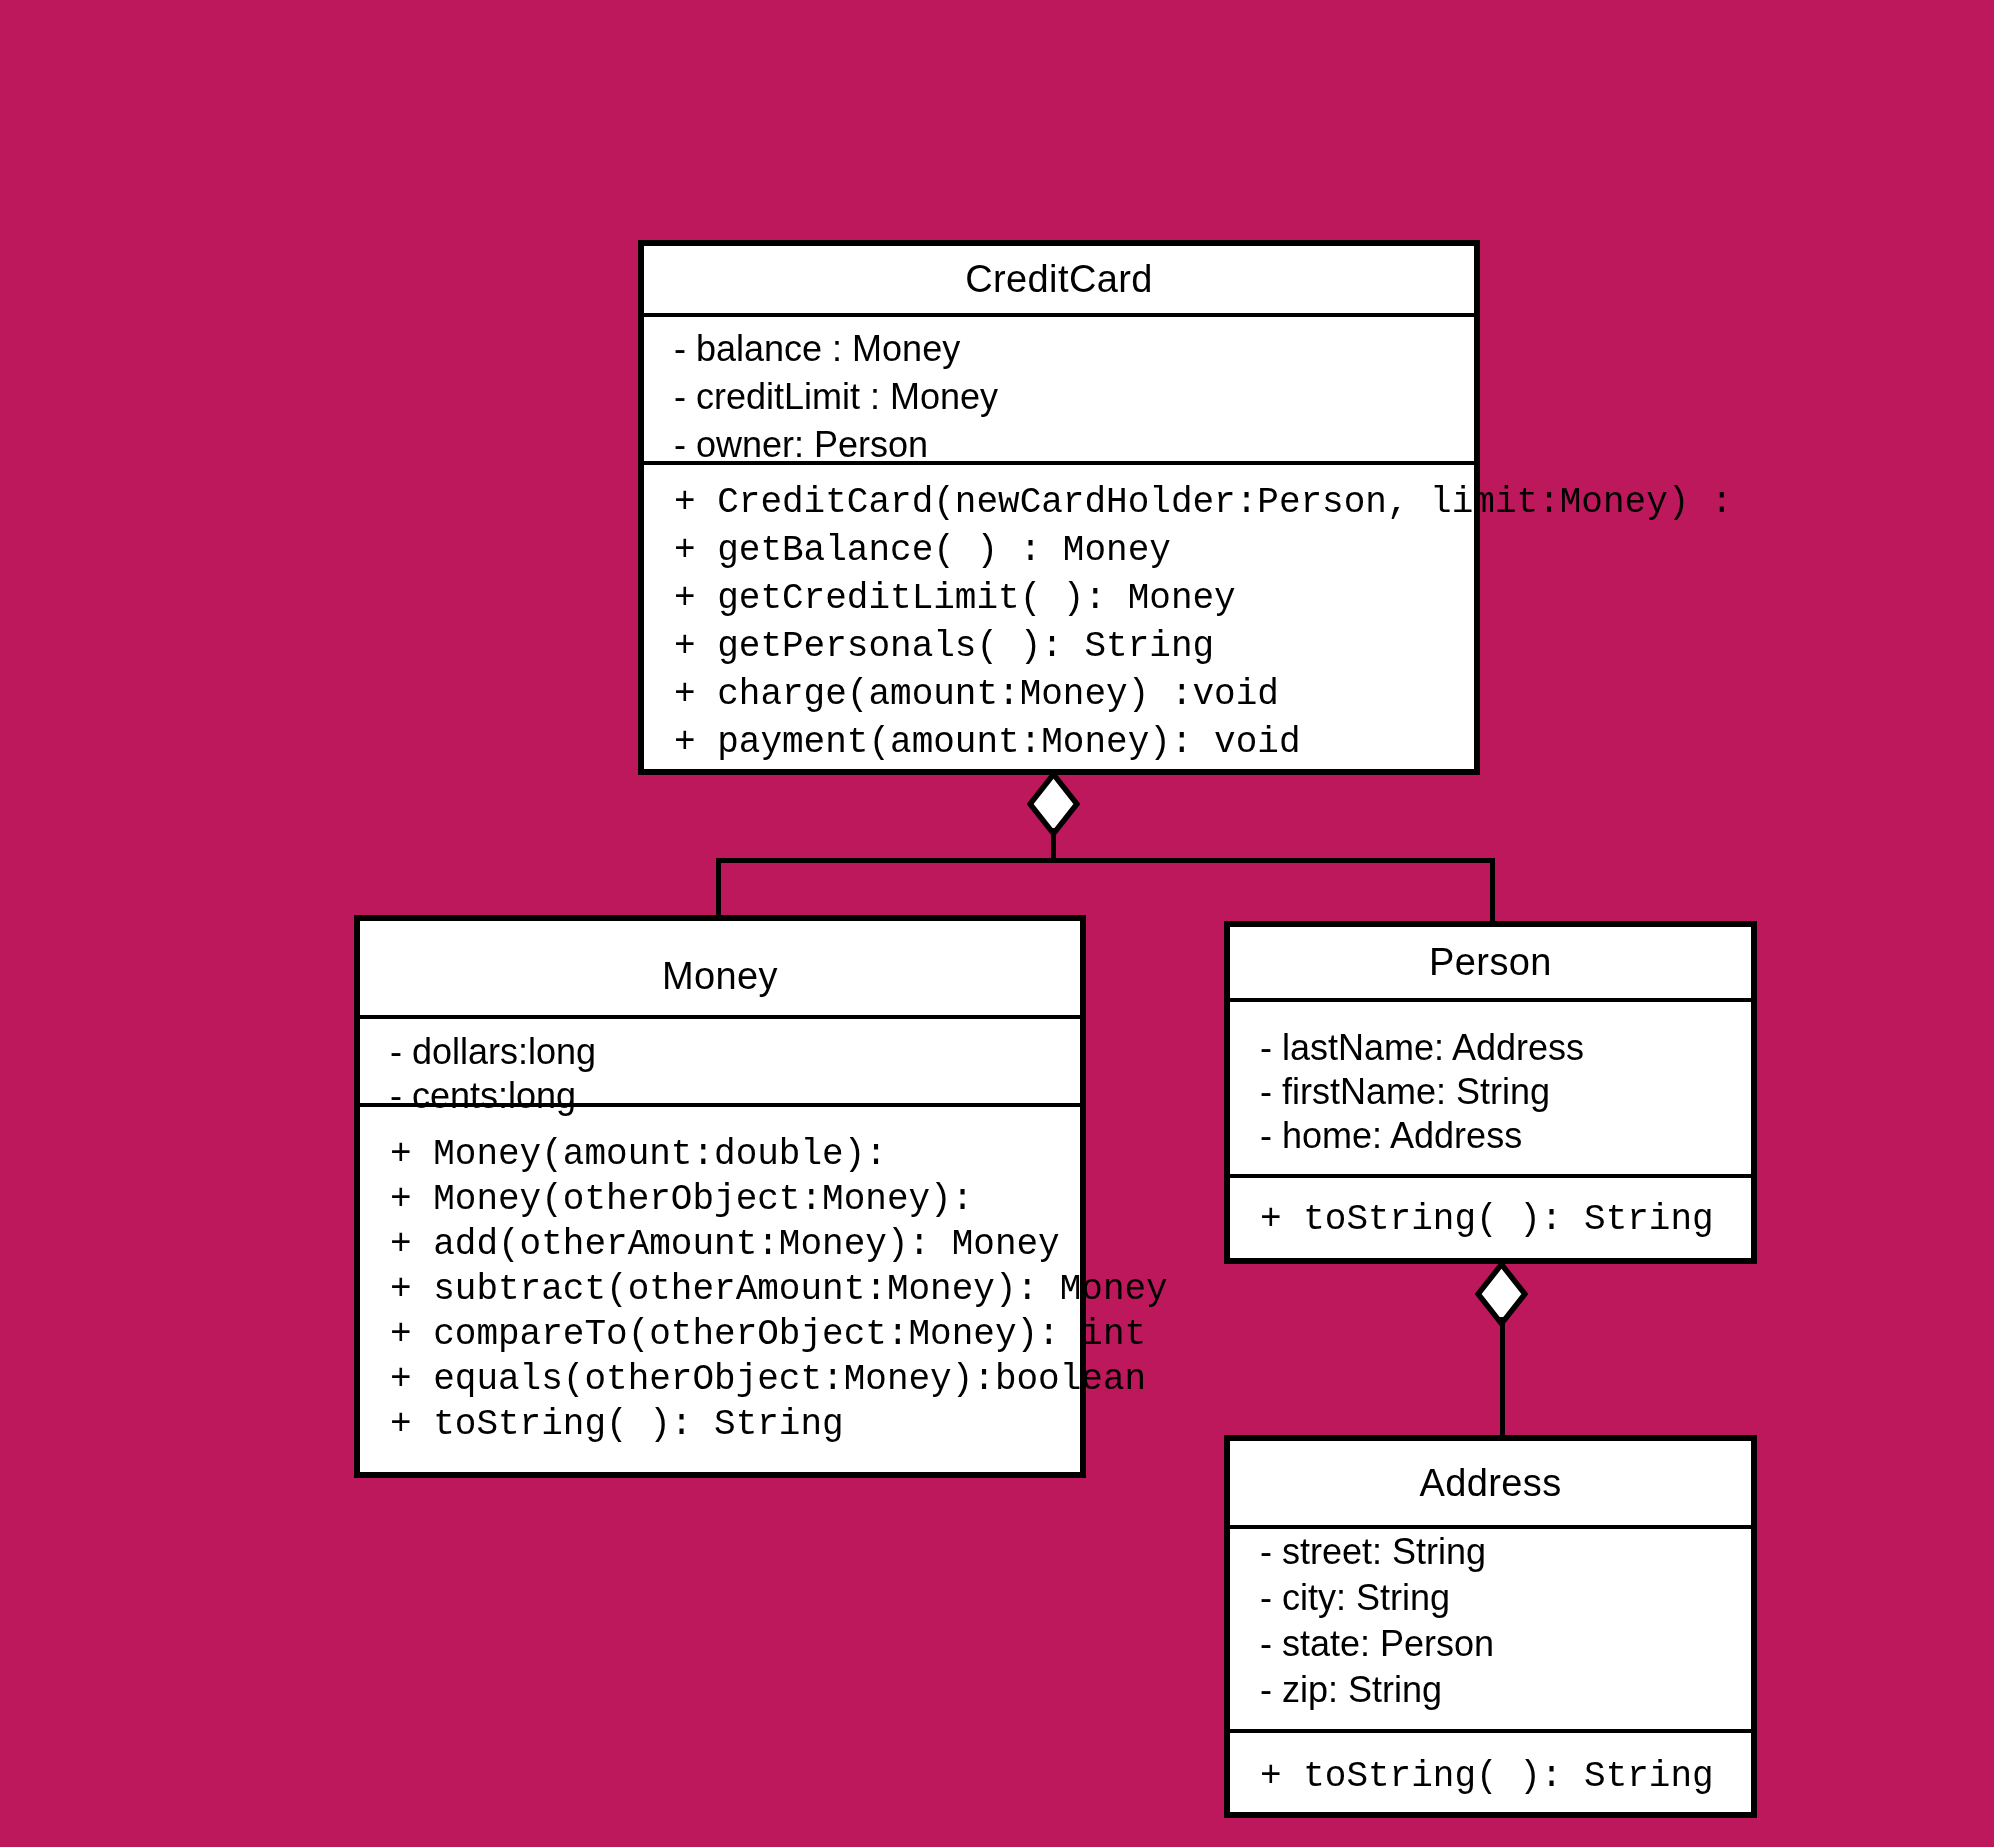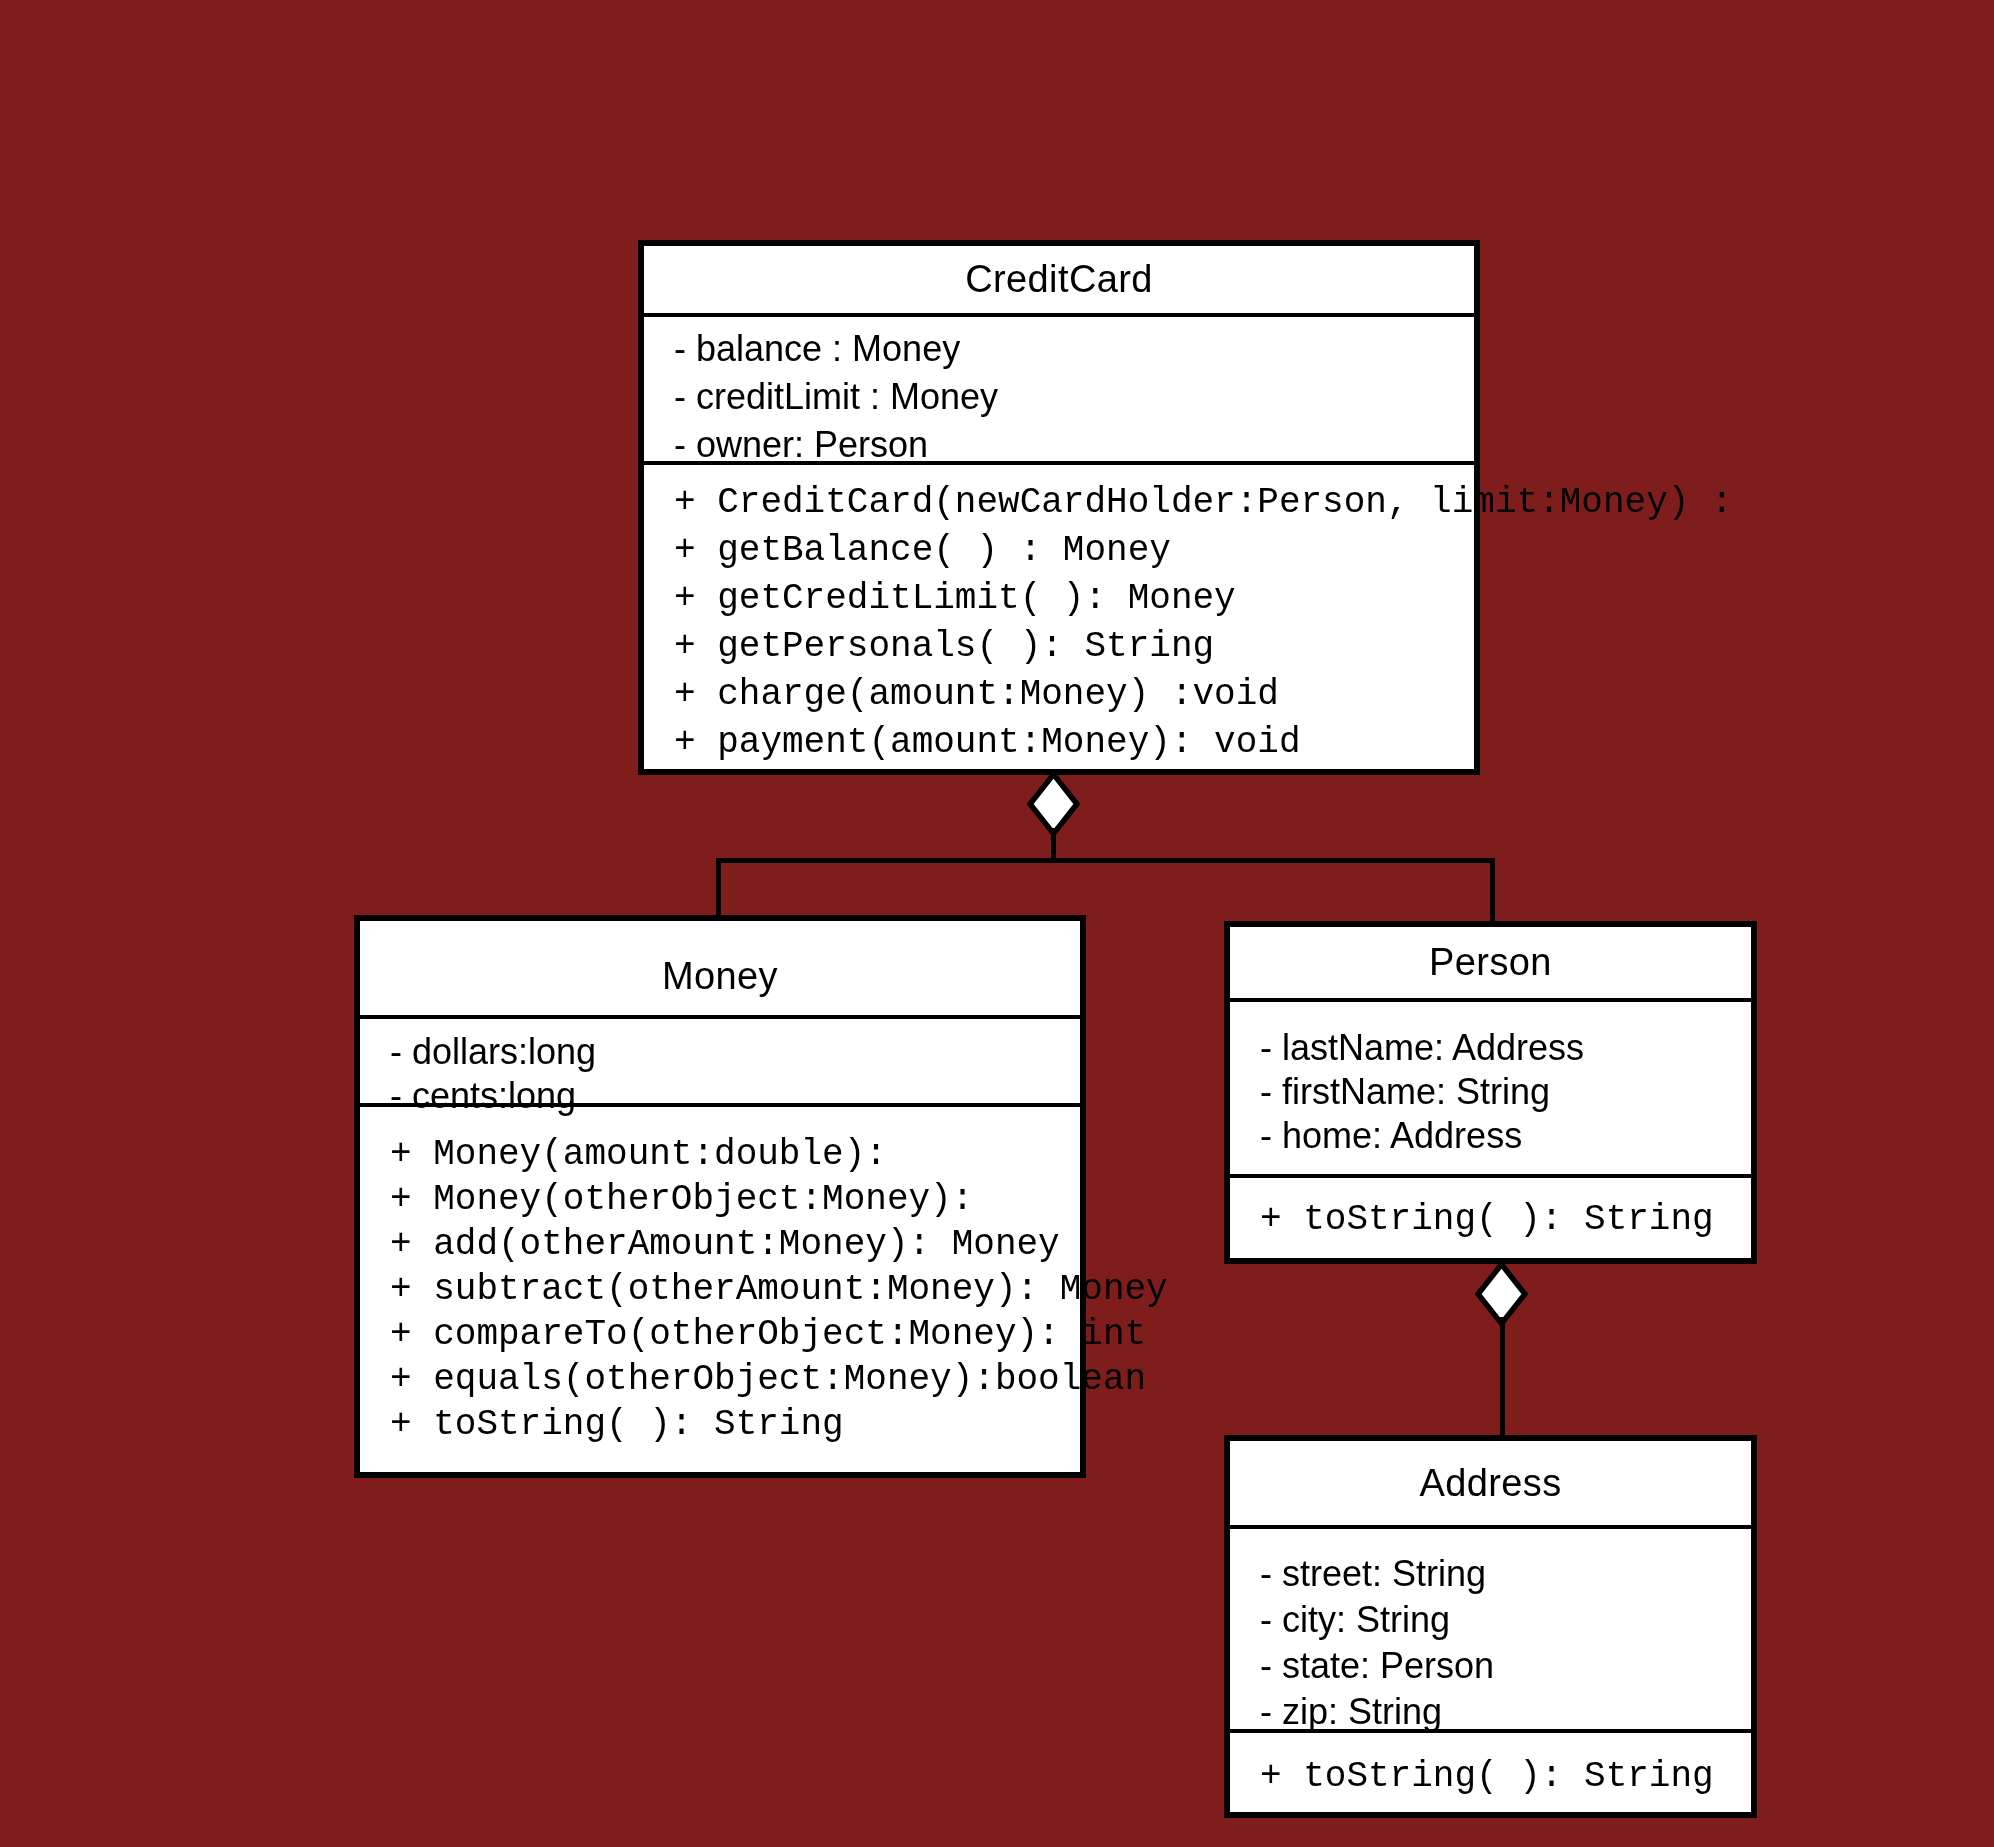--- a/index.html
+++ b/index.html
@@ -1,20 +1,20 @@
 <!DOCTYPE html>
 <html style="font-size:12.5px"><head>
 <meta charset="utf-8">
 <style>
   html, body { margin: 0; padding: 0; background: #ffffff; }
   .canvas {
     position: relative;
     width: 1995px;
     height: 1848px;
-    background: #7f1d1d;
+    background: #be185d;
     font-family: "Liberation Sans", "DejaVu Sans", sans-serif;
     color: #000;
     overflow: hidden;
   }
 
   
   .uml-box {
     position: absolute;
     box-sizing: border-box;
     border: 6.3px solid #000;
@@ -60,21 +60,21 @@
   #box-person { left: 1224px; top: 921px; width: 533px; height: 343px; }
   #box-person .comp-title  { height: 71px; }
   #box-person .comp-attrs  { height: 176px; padding-top: 23.5px; }
   #box-person .comp-attrs  .member-line { line-height: 44px; }
   #box-person .comp-methods{ padding-top: 20.3px; }
   #box-person .comp-methods .member-line { line-height: 44px; }
 
   
   #box-address { left: 1224px; top: 1435px; width: 533px; height: 383px; justify-content: space-between; }
   #box-address .comp-title  { height: 84px; }
-  #box-address .comp-attrs  { height: 204px; padding-top: 22px; }
+  #box-address .comp-attrs  { height: 204px; }
   #box-address .comp-attrs  .member-line { line-height: 46px; }
   #box-address .comp-methods{ padding-top: 22px; }
   #box-address .comp-methods .member-line { line-height: 44px; }
 
   
   .line { position: absolute; background: #000; }
   #stub-1        { left: 1051px; top: 828px; width: 4.7px;  height: 33px; }
   #hline-main    { left: 716px;  top: 858px; width: 779px; height: 4.7px; }
   #drop-money    { left: 716px;  top: 858px; width: 4.7px;  height: 59px; }
   #drop-person   { left: 1490px; top: 858px; width: 4.7px;  height: 66px; }

